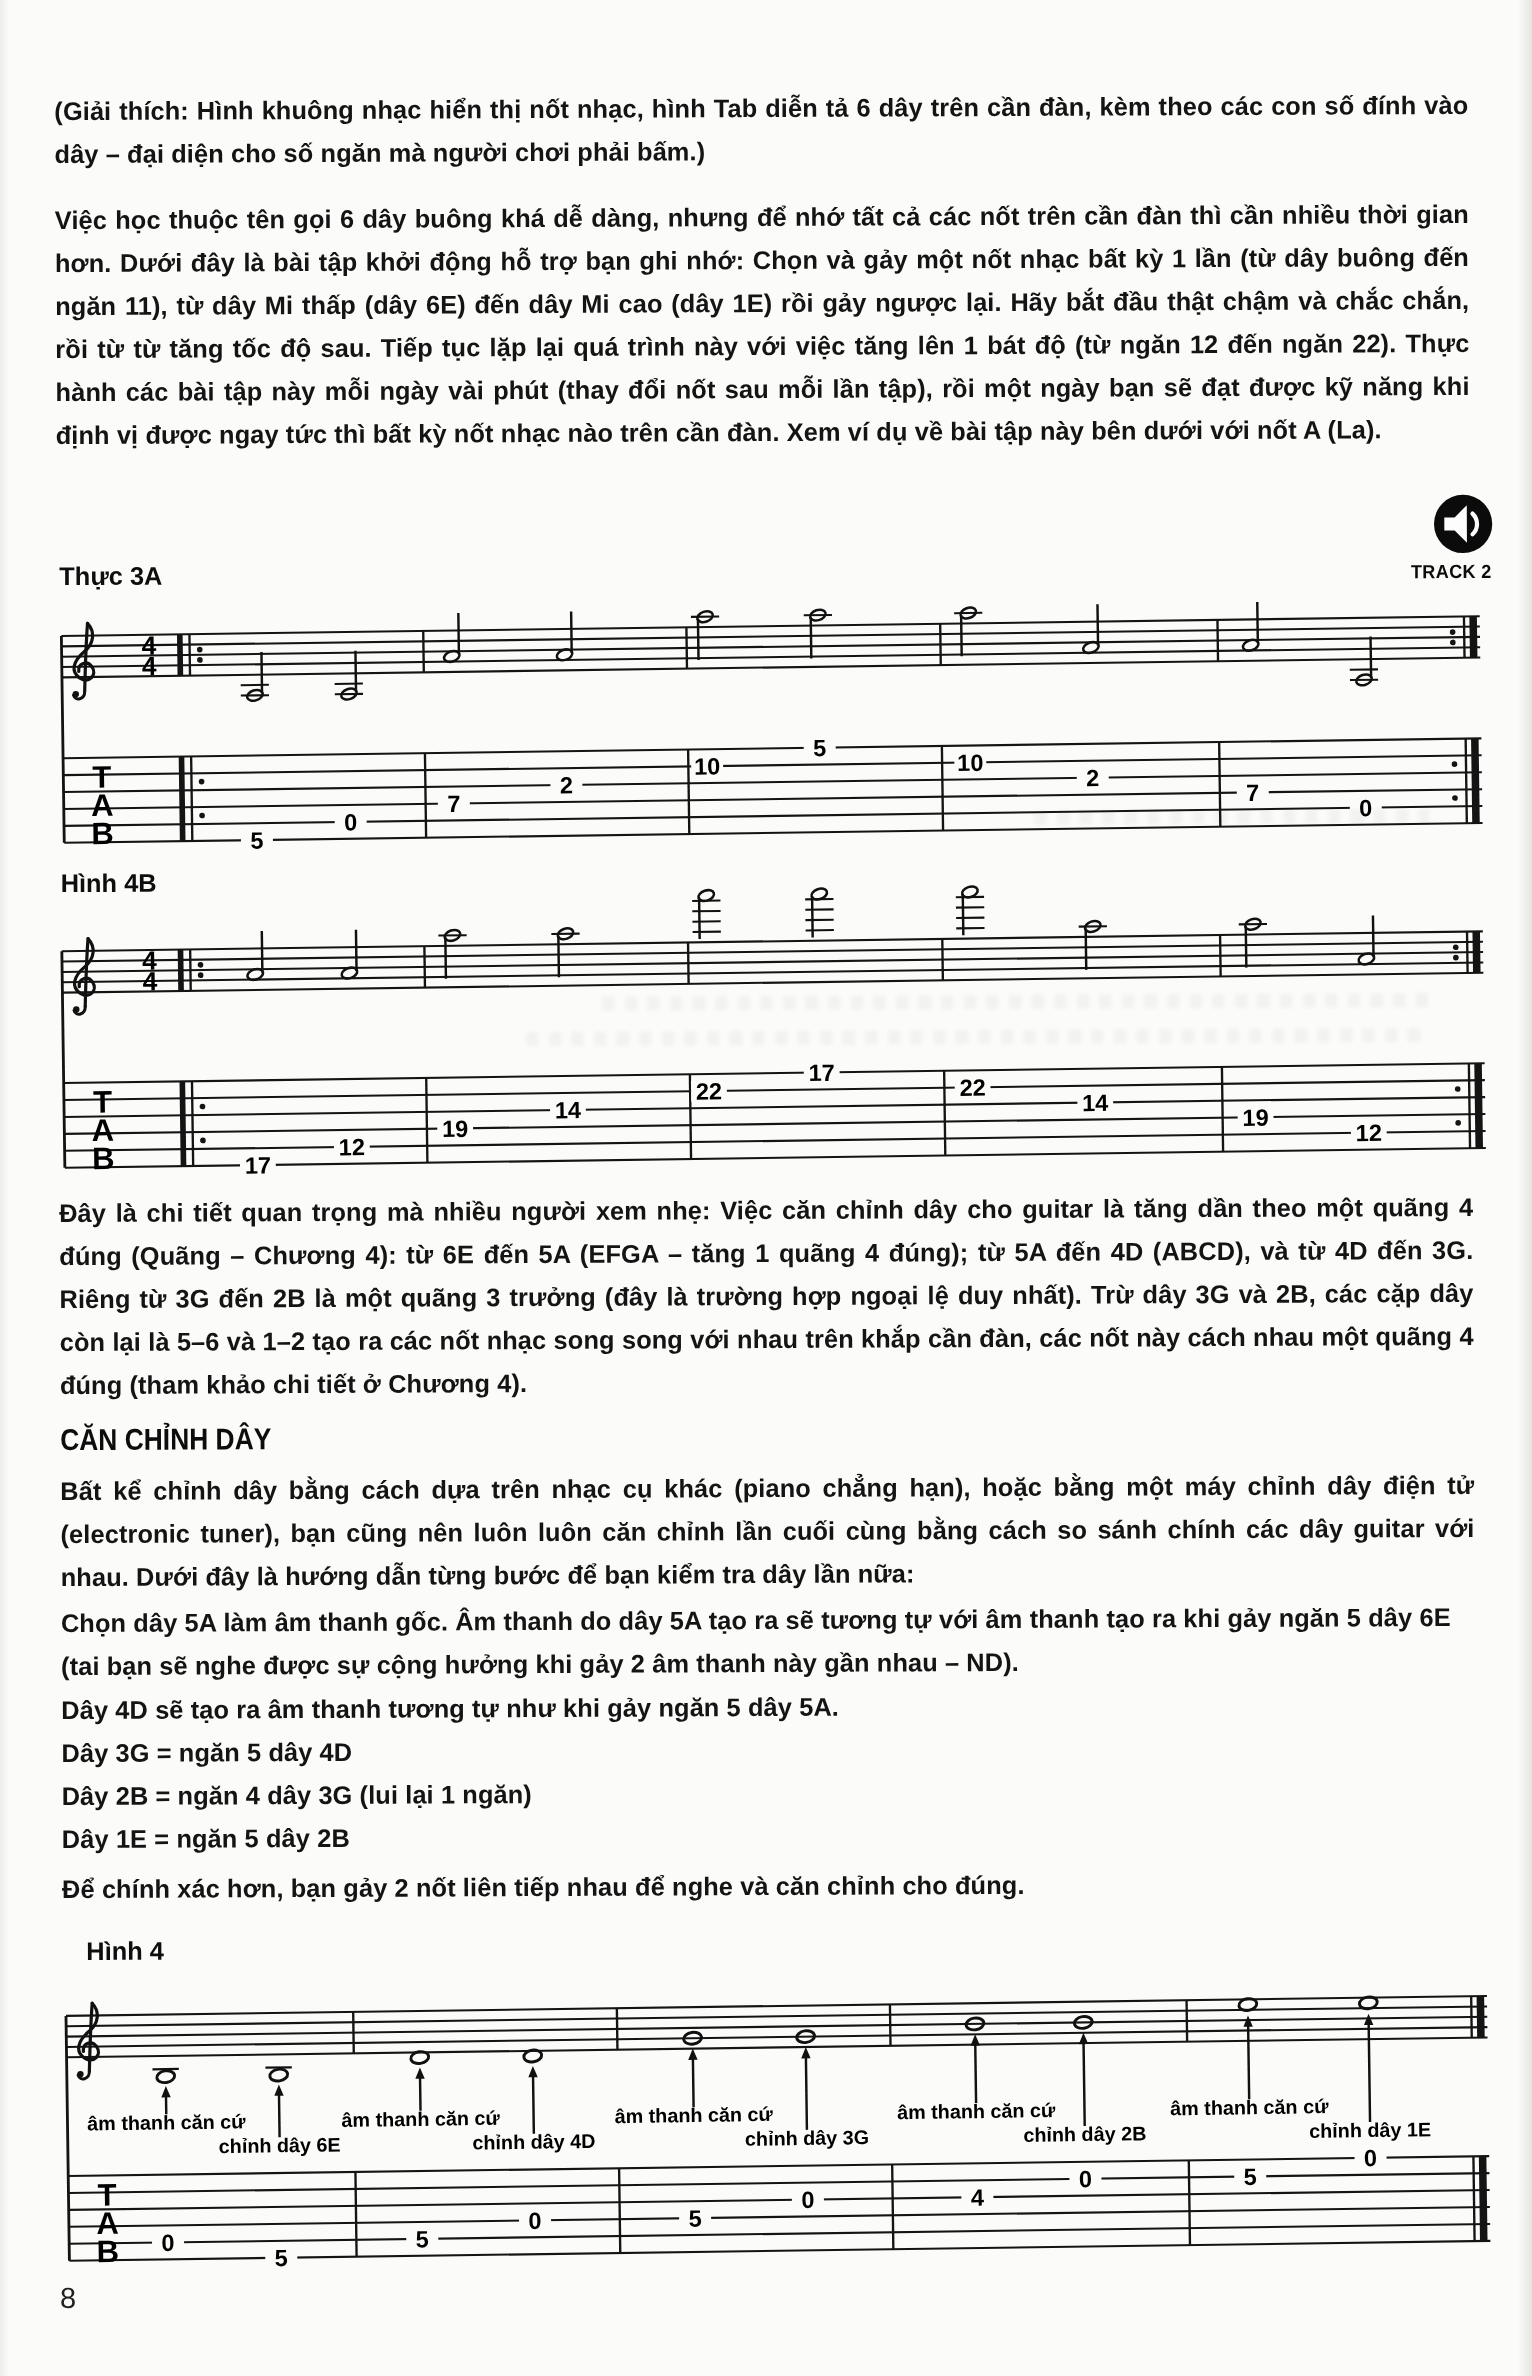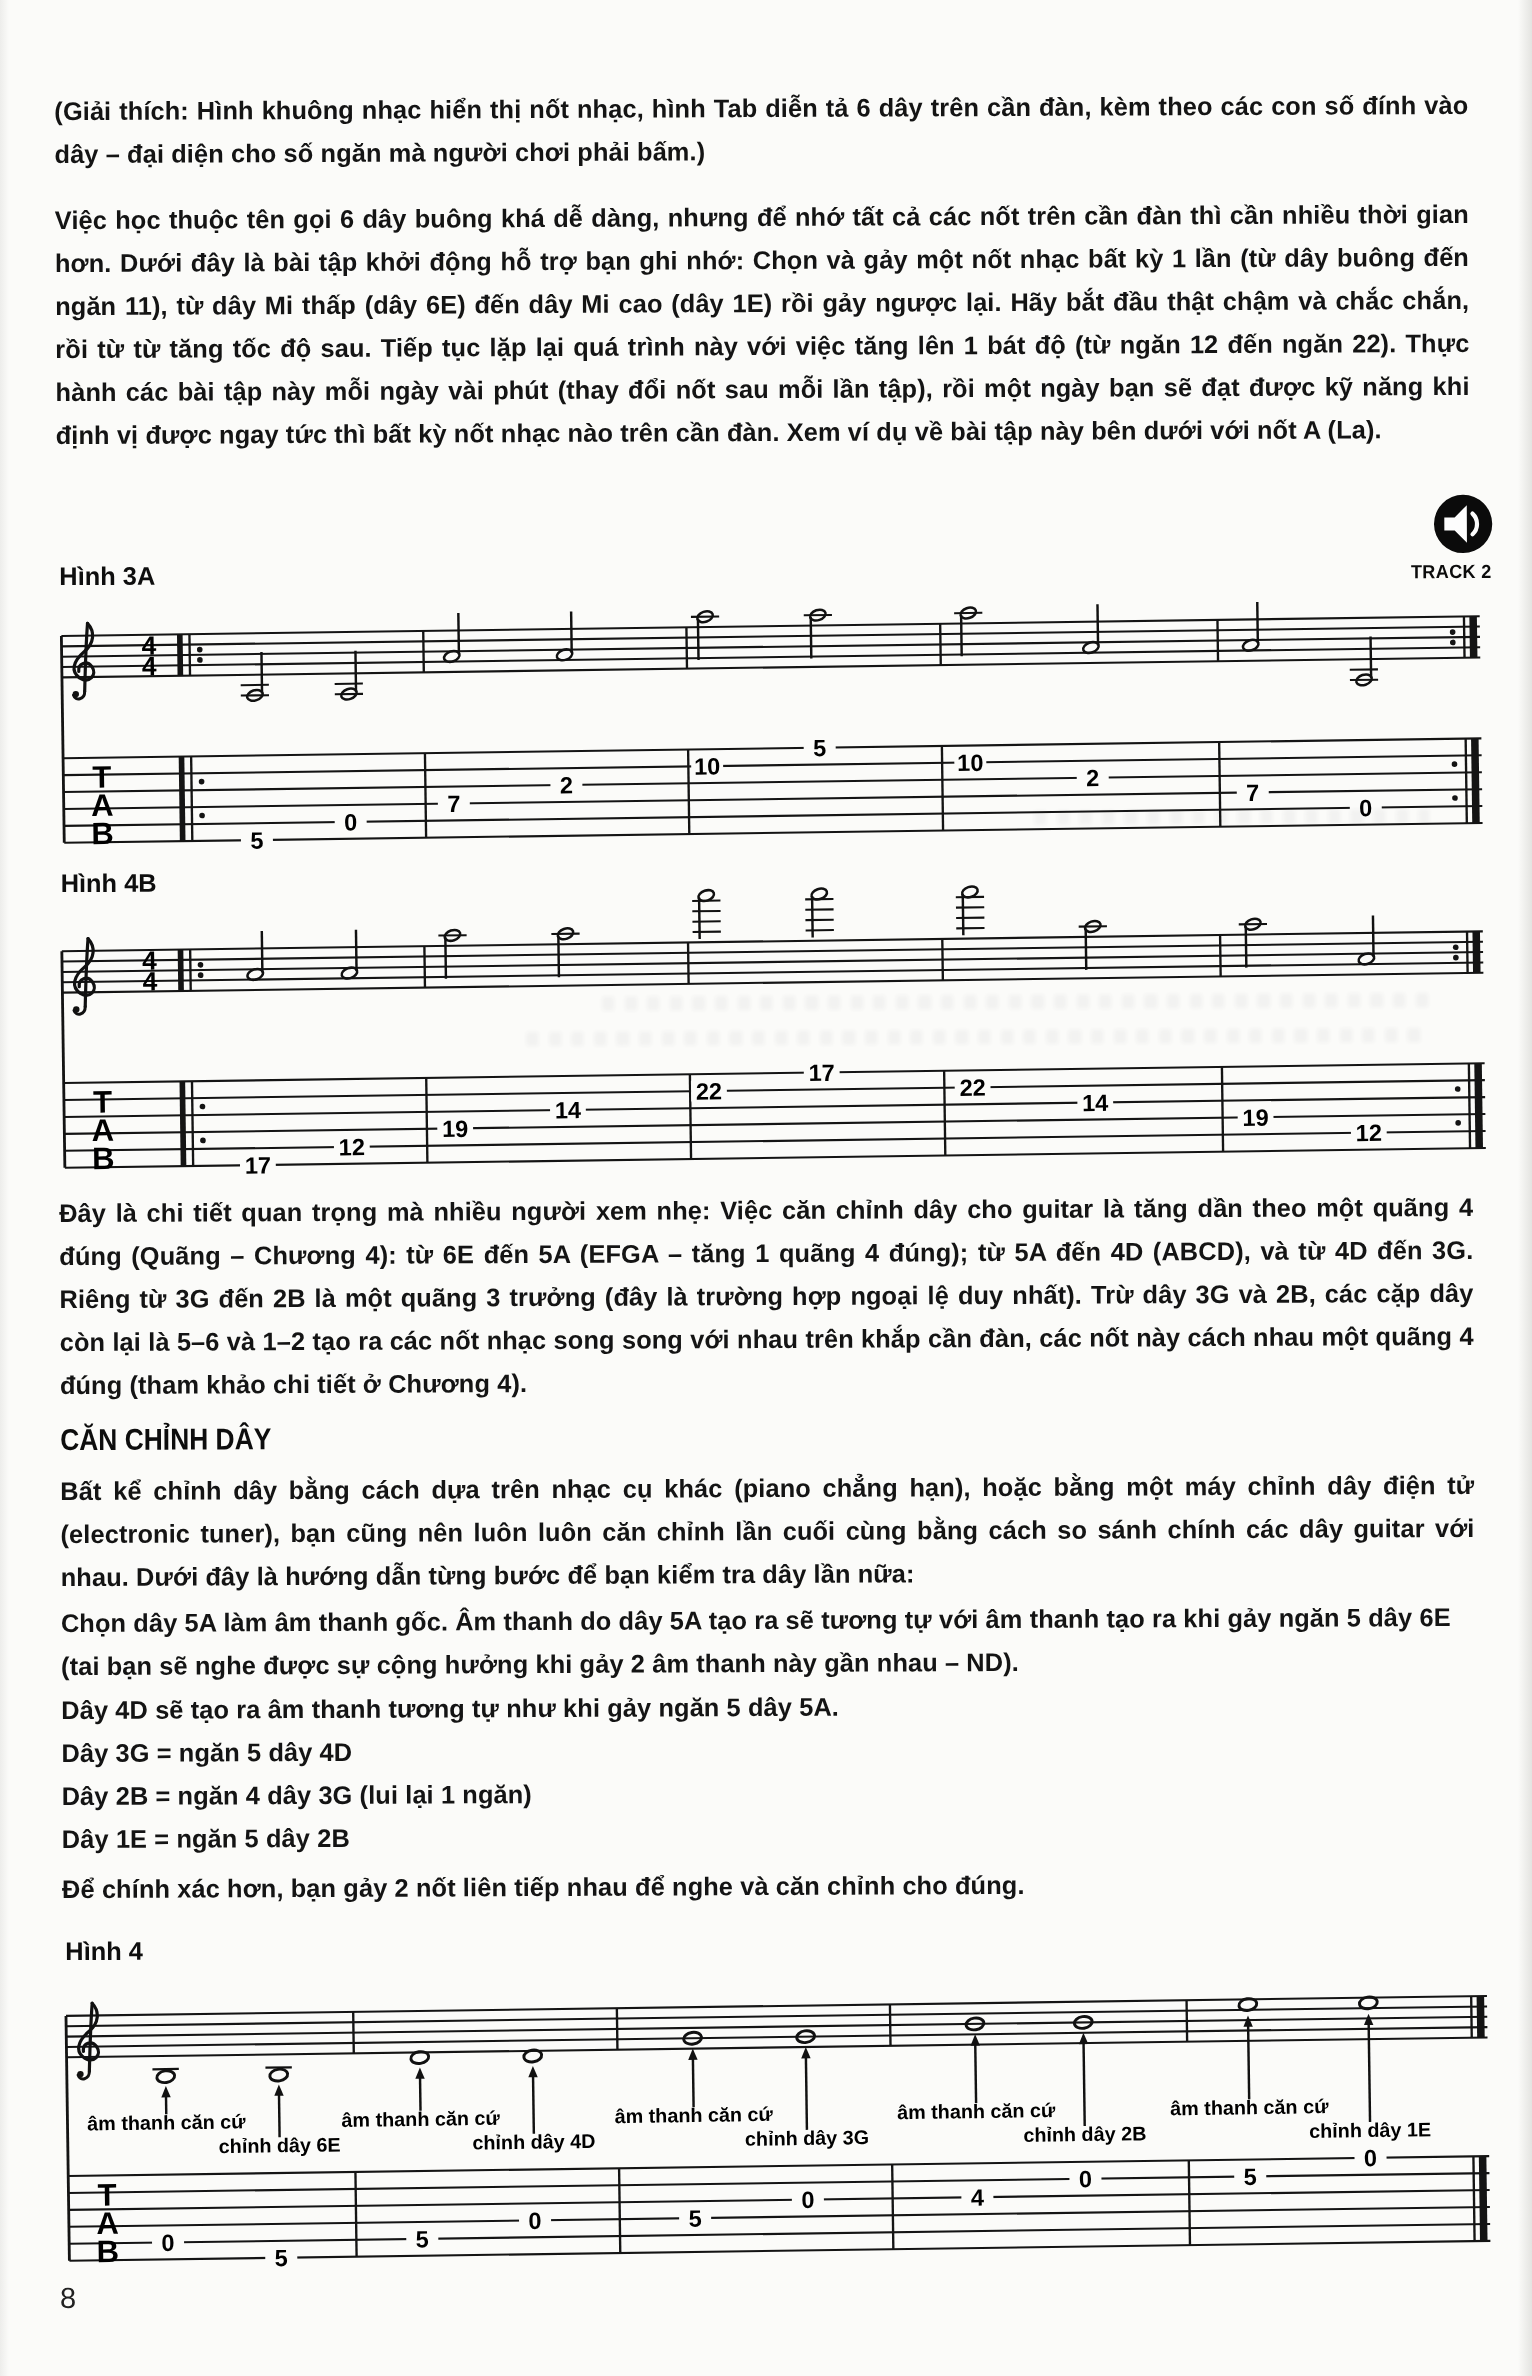--- a/index.html
+++ b/index.html
@@ -55,21 +55,21 @@
 
   <div class="audio">
     <svg width="62" height="62" viewBox="0 0 66 66">
       <circle cx="33" cy="33" r="31" fill="#0b0b0b"></circle>
       <polygon points="13,26 24,26 37,13 37,53 24,40 13,40" fill="#fdfdfd"></polygon>
       <path d="M43,22 A15 15 0 0 1 43,44" fill="none" stroke="#fdfdfd" stroke-width="4.5" stroke-linecap="round"></path>
     </svg>
     <span class="tracklabel">TRACK 2</span>
   </div>
 
-  <div class="figlabel" style="top:559px;">Hình 3A</div>
+  <div class="figlabel" style="top:559px;">Thực 3A</div>
 
   <div class="fig" style="top:598px;">
   <svg width="1455" height="282" viewBox="0 0 1545 300">
     <defs>
       <g id="clef">
         <path d="M21,0 C29,9 28,21 17,30 C5,40 2,51 12,58 C22,64 31,55 25,46 C20,39 10,42 11,51" fill="none" stroke="#111" stroke-width="3.4" stroke-linecap="round"></path>
         <path d="M21,0 C19,22 18,46 17,72" fill="none" stroke="#111" stroke-width="3.4" stroke-linecap="round"></path>
         <path d="M17,72 C17,81 7,83 5,76" fill="none" stroke="#111" stroke-width="3.2" stroke-linecap="round"></path>
         <circle cx="7.5" cy="75" r="3.4" fill="#111"></circle>
       </g>
@@ -314,21 +314,21 @@
 
   <div class="heading" style="top:1420px;">CĂN CHỈNH DÂY</div>
   <div class="para" style="top:1467px;">Bất kể chỉnh dây bằng cách dựa trên nhạc cụ khác (piano chẳng hạn), hoặc bằng một máy chỉnh dây điện tử (electronic tuner), bạn cũng nên luôn luôn căn chỉnh lần cuối cùng bằng cách so sánh chính các dây guitar với nhau. Dưới đây là hướng dẫn từng bước để bạn kiểm tra dây lần nữa:</div>
   <div class="para plain" style="top:1599px;">Chọn dây 5A làm âm thanh gốc. Âm thanh do dây 5A tạo ra sẽ tương tự với âm thanh tạo ra khi gảy ngăn 5 dây 6E (tai bạn sẽ nghe được sự cộng hưởng khi gảy 2 âm thanh này gần nhau – ND).</div>
   <div class="para plain" style="top:1686px;">Dây 4D sẽ tạo ra âm thanh tương tự như khi gảy ngăn 5 dây 5A.</div>
   <div class="para plain" style="top:1729px;">Dây 3G = ngăn 5 dây 4D</div>
   <div class="para plain" style="top:1772px;">Dây 2B = ngăn 4 dây 3G (lui lại 1 ngăn)</div>
   <div class="para plain" style="top:1815px;">Dây 1E = ngăn 5 dây 2B</div>
   <div class="para plain" style="top:1865px;">Để chính xác hơn, bạn gảy 2 nốt liên tiếp nhau để nghe và căn chỉnh cho đúng.</div>
 
-  <div class="figlabel" style="top:1934px;">Hình 4</div>
+  <div class="figlabel" style="top:1934px;margin-left:21px;">Hình 4</div>
 
   <div class="fig" style="top:1973px;">
   <svg width="1455" height="311" viewBox="0 0 1545 330">
     <g stroke="#141414" stroke-width="2.2">
       <line x1="25" y1="35" x2="1534" y2="35"></line>
           <line x1="25" y1="46" x2="1534" y2="46"></line>
       <line x1="25" y1="57" x2="1534" y2="57"></line>
           <line x1="25" y1="68" x2="1534" y2="68"></line>
       <line x1="25" y1="79" x2="1534" y2="79"></line>
     </g>

